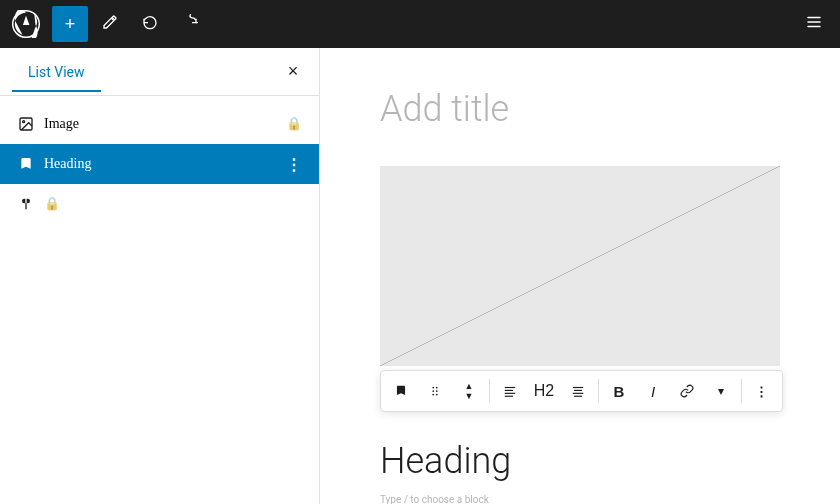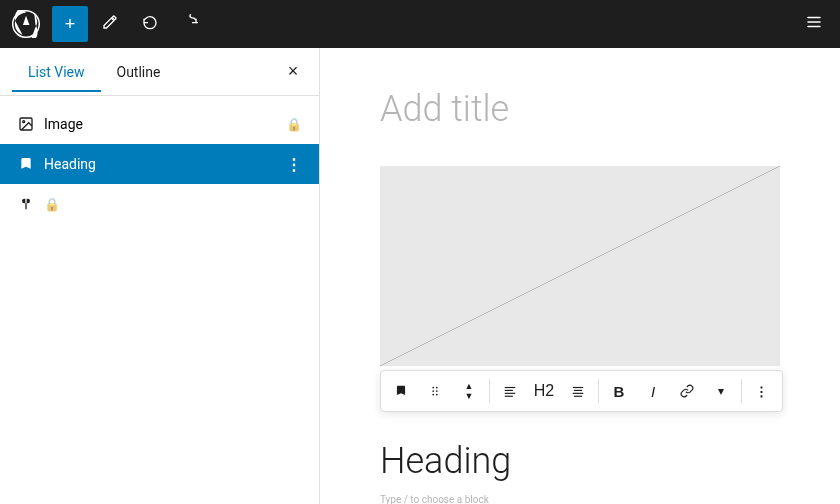--- a/index.html
+++ b/index.html
@@ -104,20 +104,21 @@
       width: 28px;
       height: 28px;
       display: flex;
       align-items: center;
       justify-content: center;
     }
 
     
     .list-items {
       padding: 8px 0;
+      font-family: Liberation Serif, serif;
     }
     .list-item {
       display: flex;
       align-items: center;
       padding: 8px 16px;
       cursor: pointer;
       height: 40px;
     }
     .list-item.selected {
       background: #007cba;
@@ -299,21 +300,20 @@
       </svg>
     </span>
   </button>
 </div>
 
 <div class="main-area">
 
   <div class="sidebar">
     <div class="sidebar-tabs">
       <div class="sidebar-tab active">List View</div>
-      <div class="sidebar-tab">Outline</div>
       <button class="sidebar-close">×</button>
     </div>
 
     <div class="list-items">
 
       <div class="list-item">
         <div class="list-item-icon">
           <svg width="16" height="16" viewBox="0 0 24 24" fill="none" stroke="#1e1e1e" stroke-width="2">
             <rect x="3" y="3" width="18" height="18" rx="2"></rect>
             <circle cx="8.5" cy="8.5" r="1.5"></circle>

